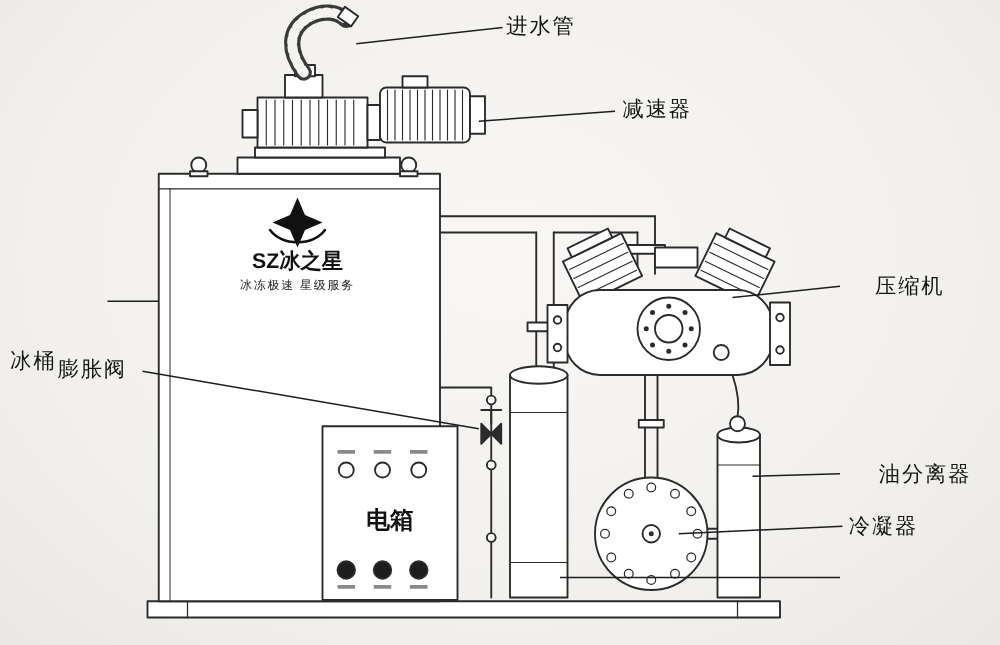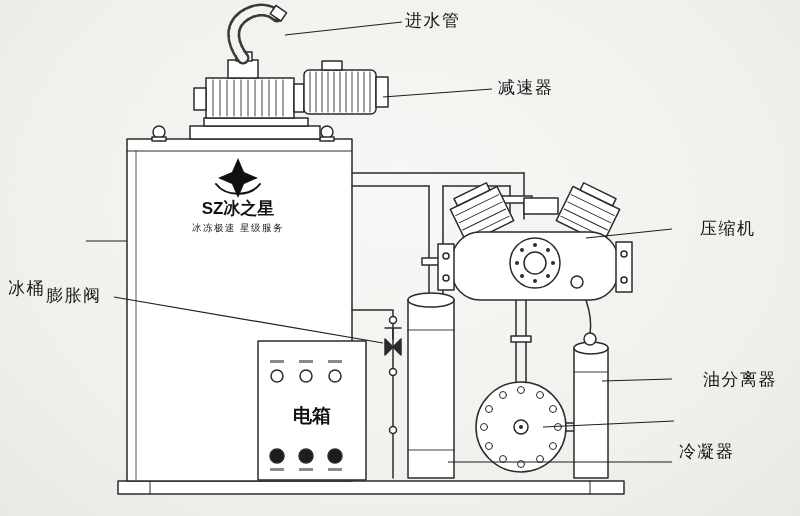--- a/index.html
+++ b/index.html
@@ -192,15 +192,15 @@
       <path d="M672,462 L448,462"></path>
     </g>
   </svg>
 
   <div class="lbl" style="left:405px;top:12px;">进水管</div>
   <div class="lbl" style="left:498px;top:79px;">减速器</div>
   <div class="lbl" style="left:8px;top:232px;margin-top:48px;">冰桶</div>
   <div class="lbl" style="left:46px;top:287px;text-align:right;">膨胀阀</div>
   <div class="lbl" style="left:700px;top:220px;">压缩机</div>
   <div class="lbl" style="left:677px;top:371px;margin-left:26px;">油分离器</div>
-  <div class="lbl" style="left:679px;top:412px;margin-top:31px;">冷凝器</div>
+  <div class="lbl" style="left:679px;top:412px;">冷凝器</div>
 
 </div>
 
 </body></html>

